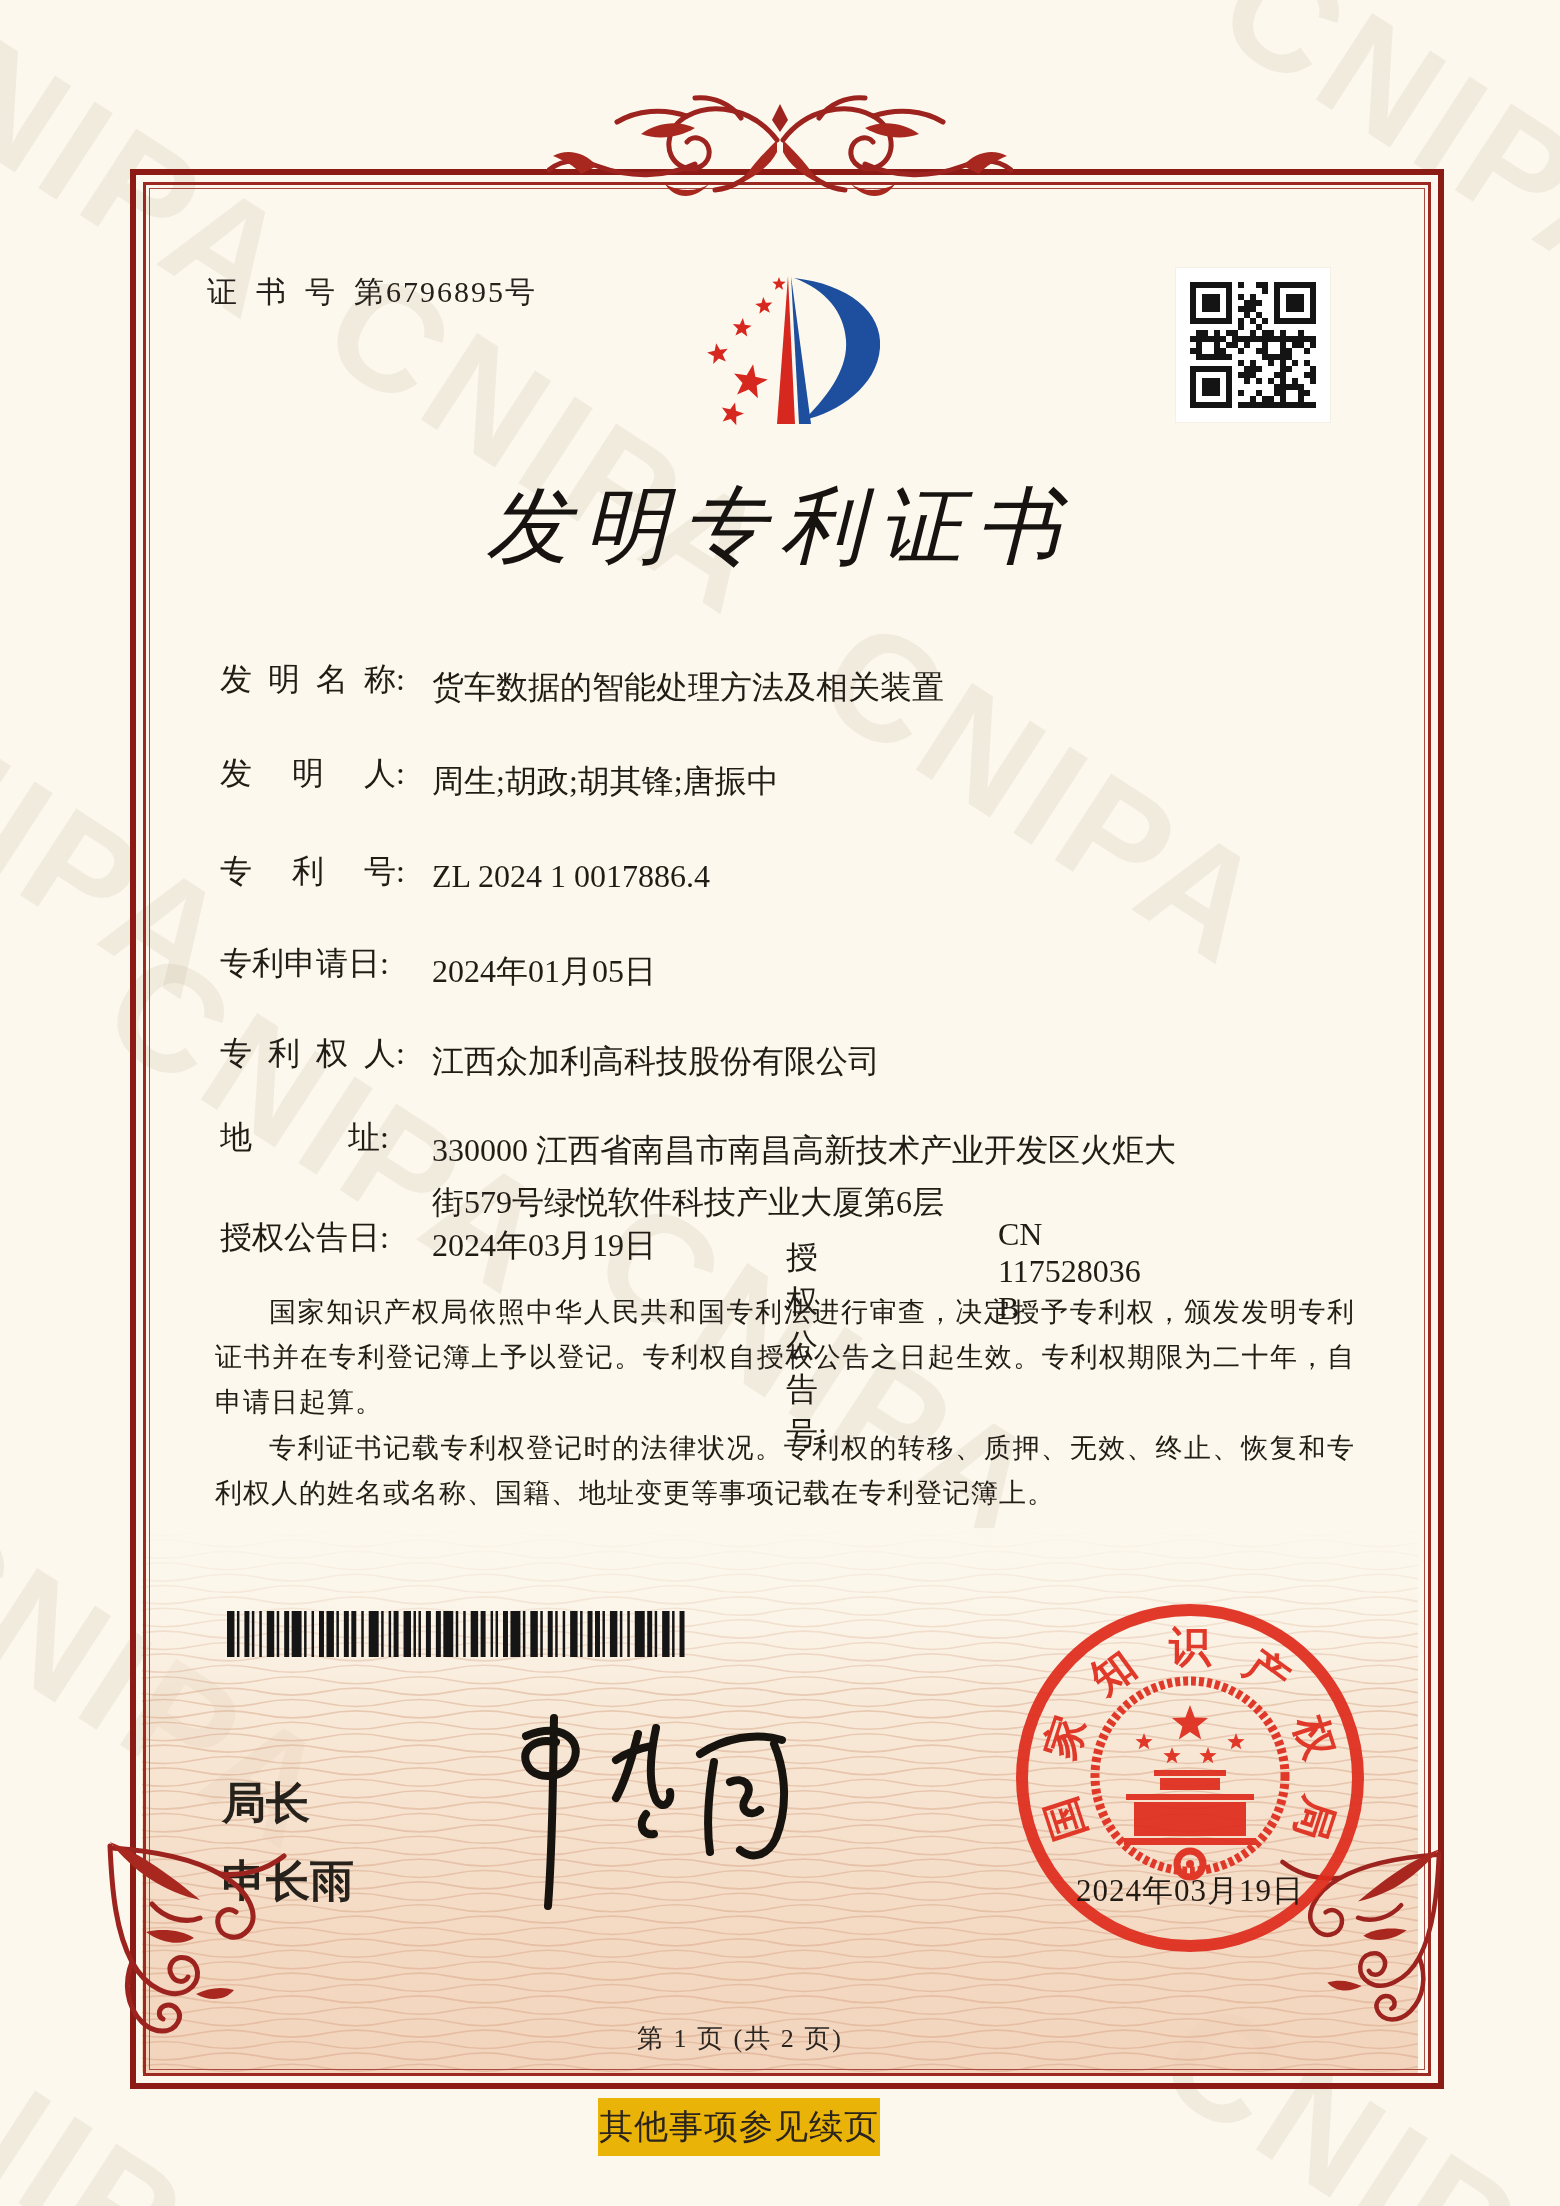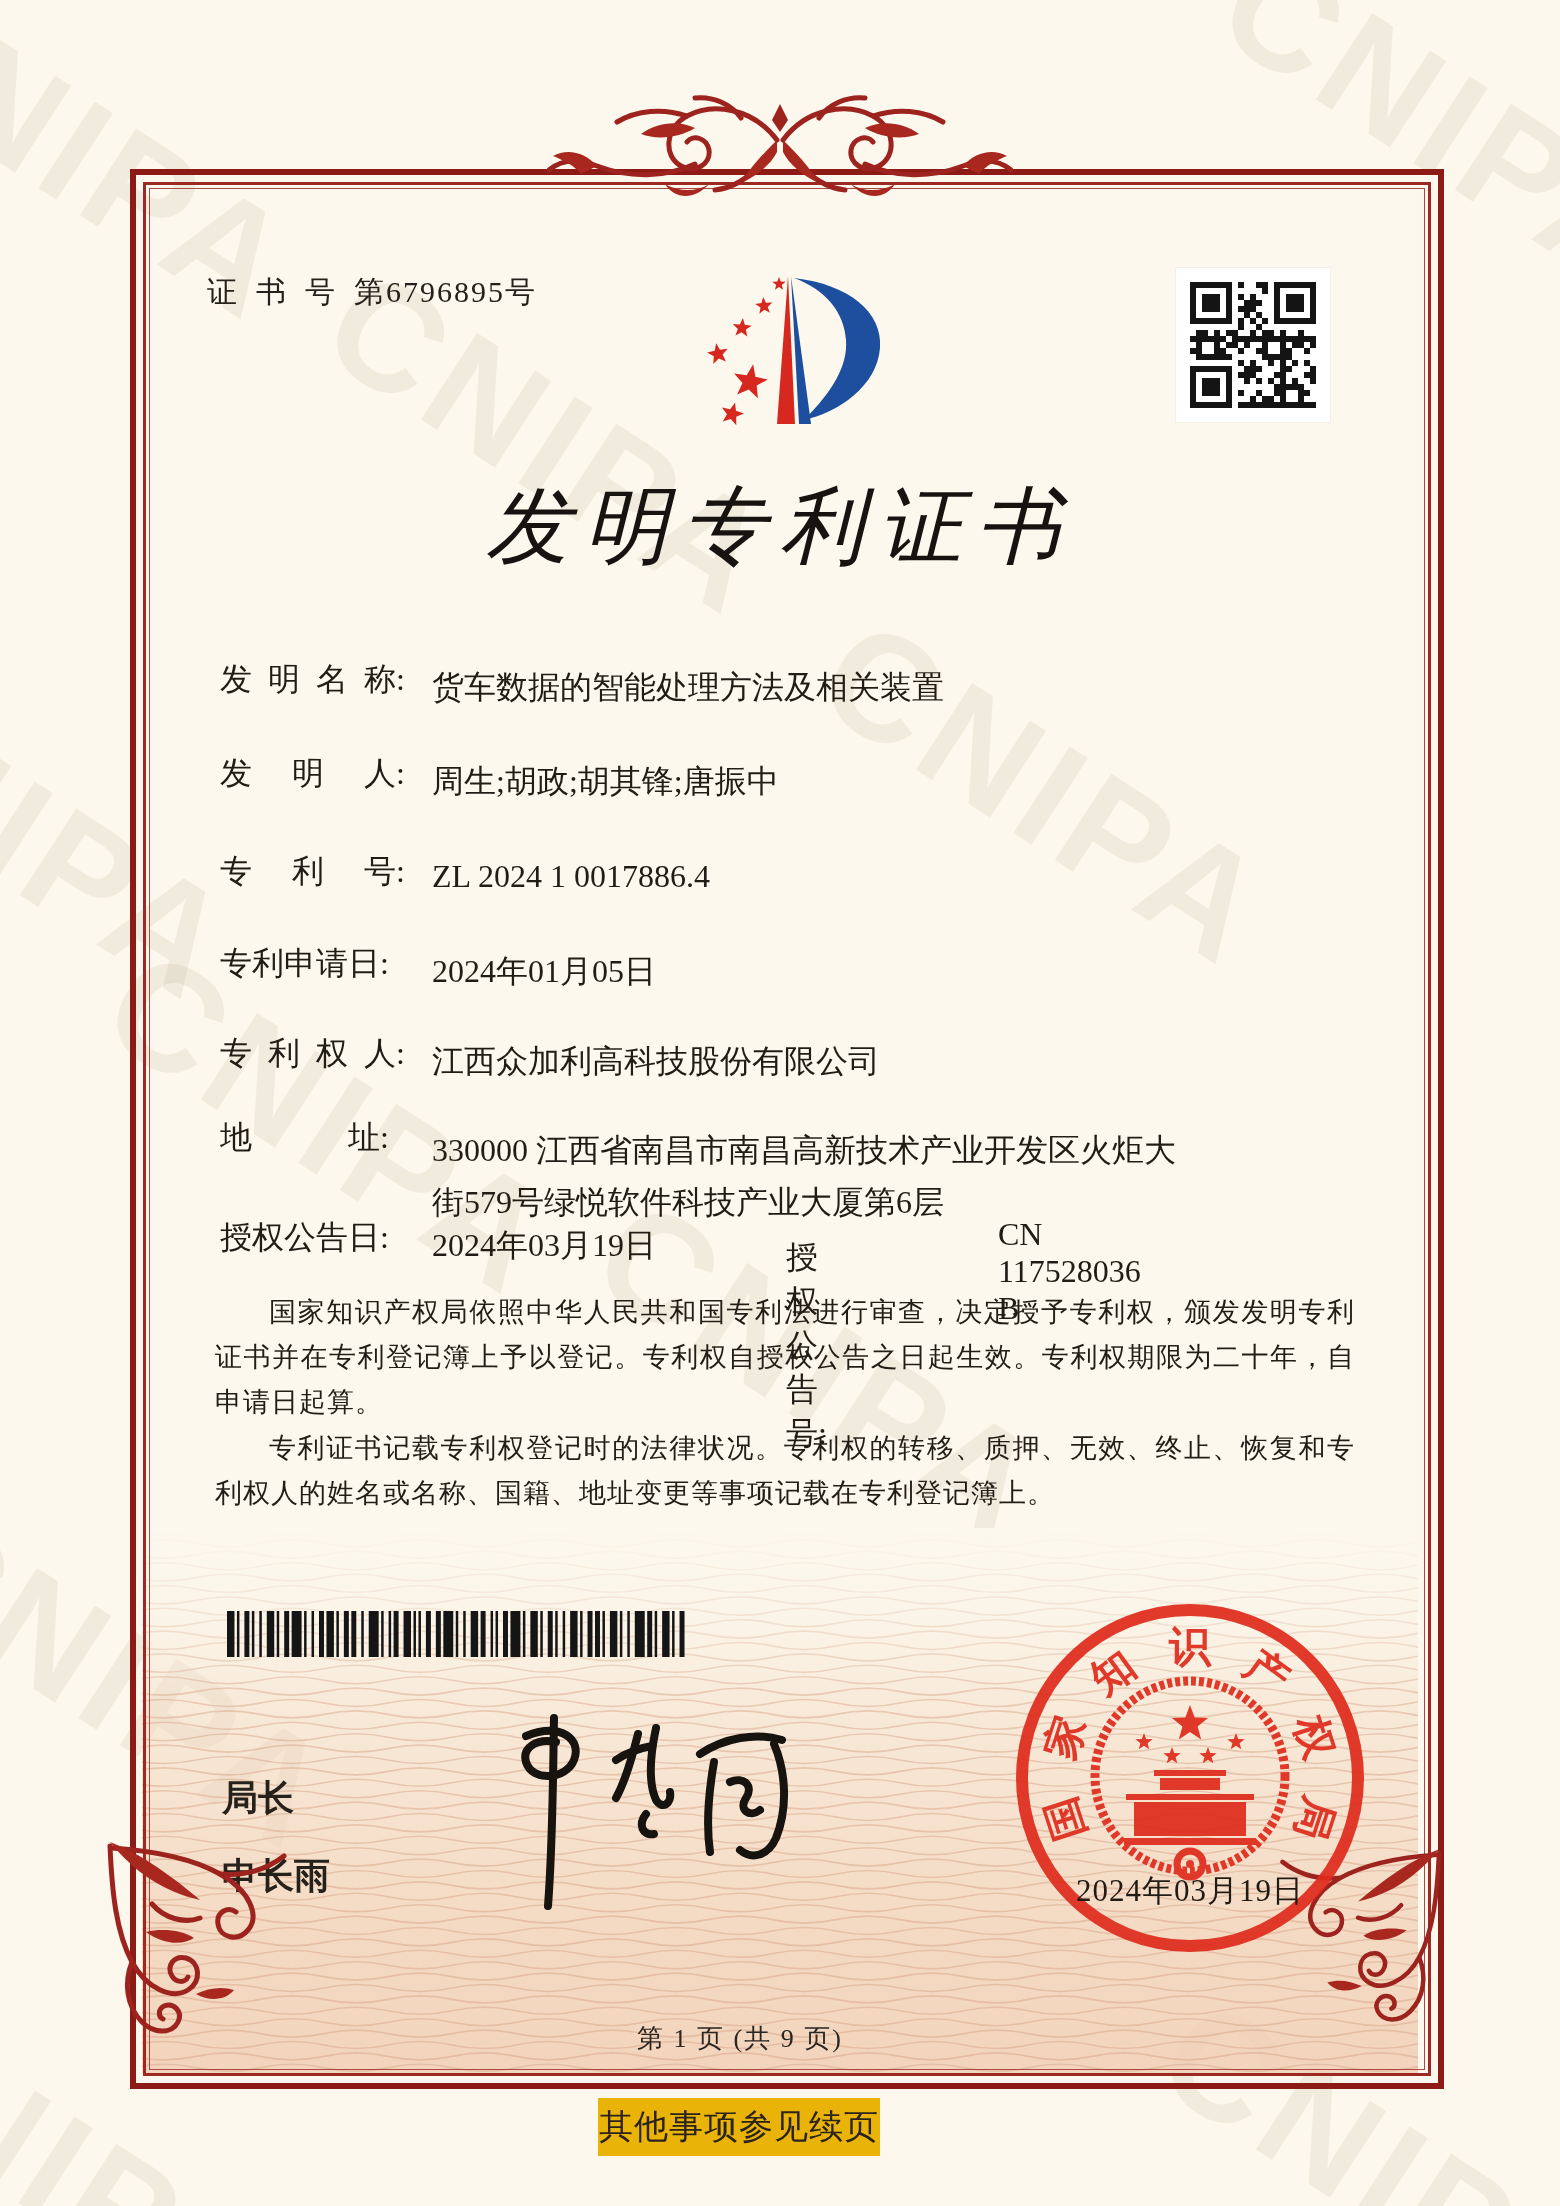--- a/index.html
+++ b/index.html
@@ -53,21 +53,21 @@
   .val2{position:absolute;left:778px;top:0;}   
   
   .para{position:absolute;left:215px;width:1140px;font-size:27px;line-height:45px;
     text-align:justify;text-indent:2em;color:#221d17;z-index:5;letter-spacing:1px;font-family:Liberation Mono, monospace;}
   #para1{top:1292px;}
   #para2{top:1428px;}
   
   #barcode{left:227px;top:1611px;z-index:5;}
   
   .officer{position:absolute;left:222px;z-index:5;
-    font-family:"Liberation Sans","DejaVu Sans",sans-serif;font-weight:bold;font-size:36px;color:#26211a;}
+    font-family:"Liberation Sans","DejaVu Sans",sans-serif;font-weight:bold;font-size:44px;color:#26211a;}
   #officer-title{top:1774px;}
   #officer-name{top:1852px;}
   #signature{left:468px;top:1706px;z-index:5;}
   
   #seal{left:1008px;top:1596px;z-index:6;}
   #seal-date{left:1055px;top:1870px;width:270px;text-align:center;font-size:31px;
     color:#221b14;z-index:7;letter-spacing:1px;}
   
   #page-info{left:540px;top:2021px;width:400px;text-align:center;font-size:26px;color:#2a2520;z-index:5;letter-spacing:2px;}
   #note-box{left:598px;top:2098px;width:282px;height:58px;background:#eab308;z-index:5;
@@ -497,16 +497,16 @@
       <path d="M-64 18 h128 v6 h-128 z"></path>
       <path d="M-56 26 h112 v34 h-112 z"></path>
       <path d="M-66 62 h132 v7 h-132 z"></path>
       <circle cx="0" cy="88" r="13" fill="none" stroke="#df2b1c" stroke-width="7"></circle>
       <circle cx="0" cy="88" r="4"></circle>
     </g>
   </g>
 </svg>
 <div class="abs" id="seal-date">2024年03月19日</div>
 
-<div class="abs" id="page-info">第 1 页 (共 9 页)</div>
+<div class="abs" id="page-info">第 1 页 (共 2 页)</div>
 <div class="abs" id="note-box">
   <span id="note-text">其他事项参见续页</span>
 </div>
 
 </body></html>

